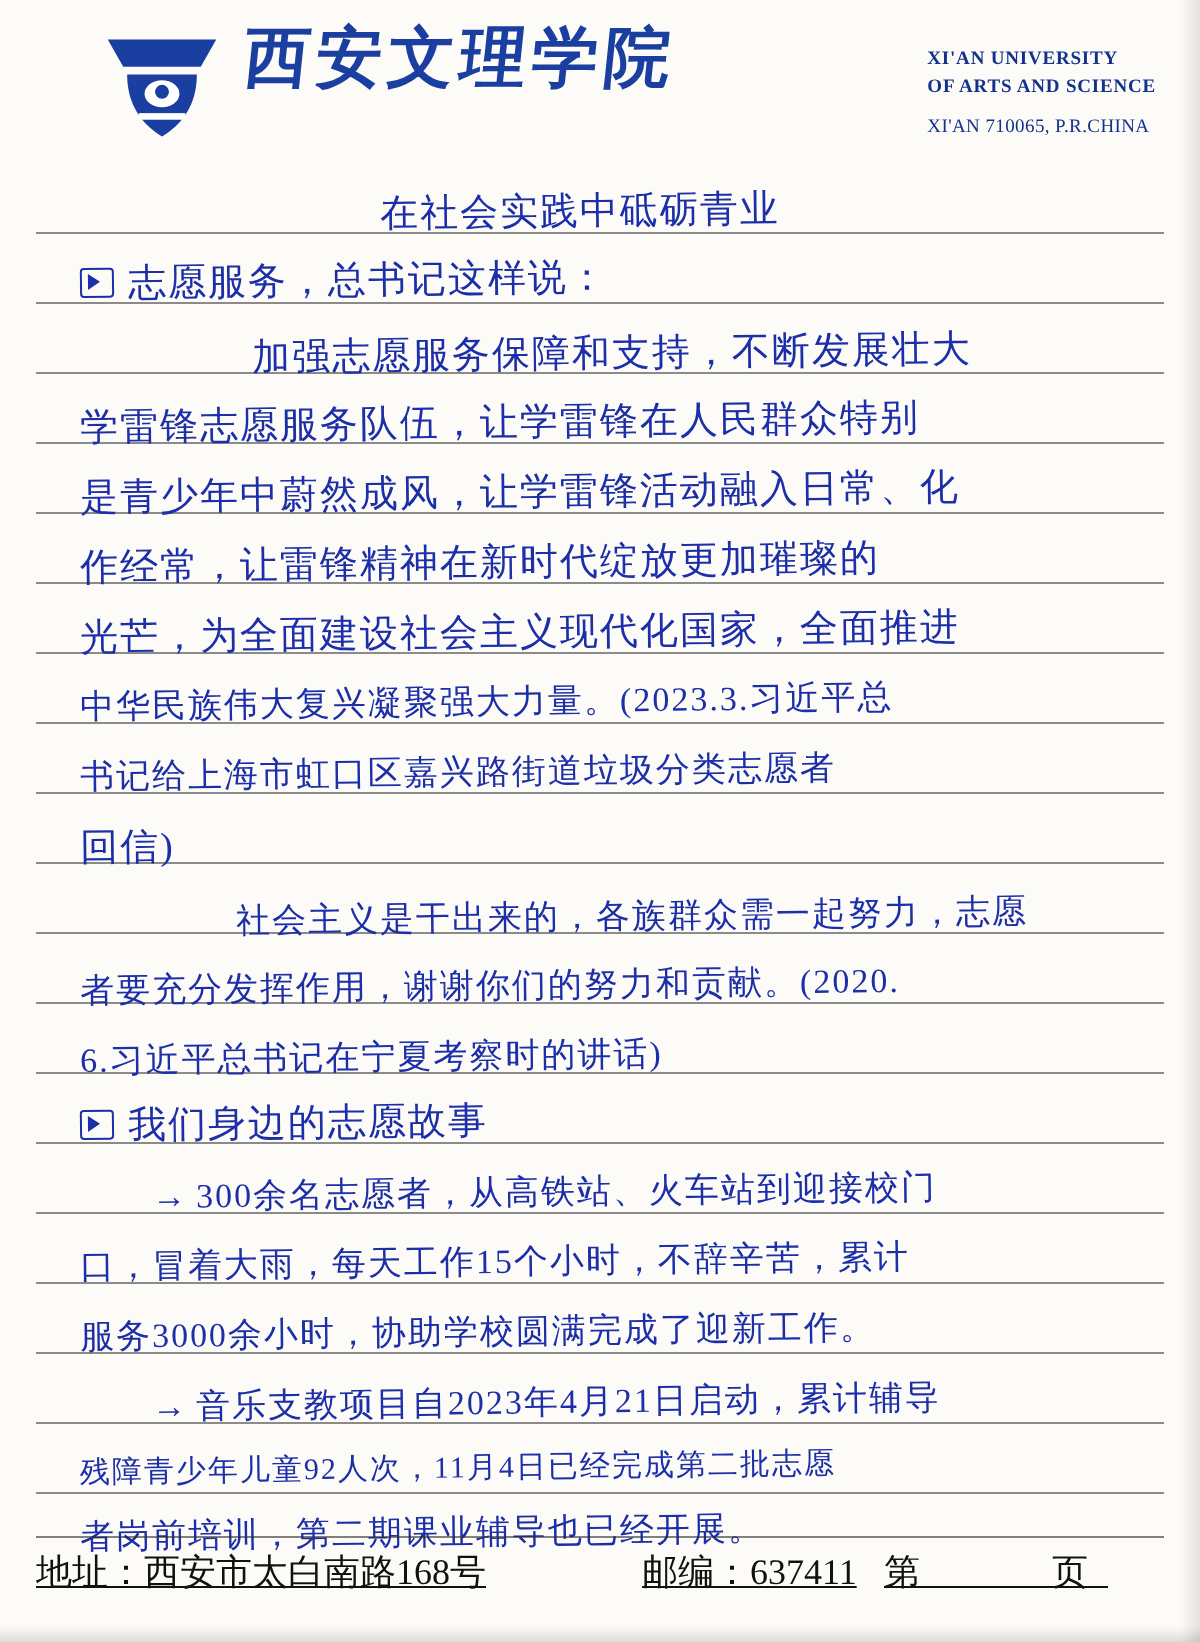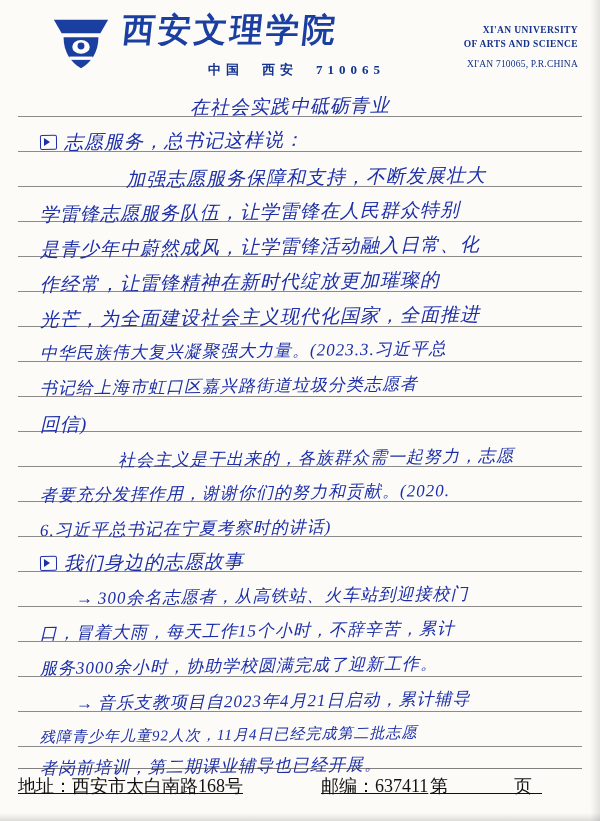--- a/index.html
+++ b/index.html
@@ -69,37 +69,36 @@
 
   .school-name-en {
     flex: 0 0 auto;
     padding-top: 16px;
     font-family: "Liberation Serif", serif;
     font-size: 9.5px;
     font-weight: bold;
     color: #13328c;
     line-height: 1.45;
     letter-spacing: 0.4px;
-    text-align: right;
+    text-align: left;
   }
 
   .school-addr-en {
     margin-top: 6px;
     font-size: 9.5px;
     font-weight: normal;
     color: #13328c;
     letter-spacing: 0.2px;
   }
 
   
   .rule-area {
     position: relative;
     margin: 0 18px;
     height: 662px;
-    font-style: italic;
   }
 
   .rule-line {
     position: absolute;
     left: 0;
     right: 0;
     height: 1px;
     background: #2f2f2f;
     opacity: 0.55;
   }
@@ -170,21 +169,21 @@
     height: 30px;
     display: flex;
     align-items: center;
     font-family: "Liberation Serif", serif;
     font-size: 18px;
     color: #111;
     text-decoration: underline;
   }
   .footer .addr { white-space: nowrap; }
   .footer .post { margin-left: 78px; white-space: nowrap; }
-  .footer .pageno { margin-left: auto; margin-right: 40px; white-space: nowrap; letter-spacing: 10px;}
+  .footer .pageno { margin-left: auto; margin-right: 28px; white-space: nowrap; letter-spacing: 10px;}
 
   .edge-shadow {
     position: absolute;
     top: 0; bottom: 0; right: 0;
     width: 10px;
     background: linear-gradient(to right, rgba(0,0,0,0) 0%, rgba(0,0,0,0.10) 100%);
     pointer-events: none;
   }
   .edge-shadow-b {
     position: absolute;
@@ -206,21 +205,20 @@
         <path d="M4 8 H60 L52 22 H12 Z" fill="#1b3fa0"></path>
         <path d="M14 26 C14 42, 22 52, 32 58 C42 52, 50 42, 50 26 Z" fill="#1b3fa0"></path>
         <ellipse cx="32" cy="36" rx="9" ry="7" fill="#ffffff"></ellipse>
         <circle cx="32" cy="35" r="3.6" fill="#1b3fa0"></circle>
         <rect x="20" y="46" width="24" height="3.4" fill="#ffffff"></rect>
       </svg>
     </div>
 
     <div class="school-name-block">
       <div class="school-name-cn">西安文理学院</div>
-      <div class="school-sub-cn">中国　西安　710065</div>
     </div>
 
     <div class="school-name-en">
       <div>XI'AN UNIVERSITY</div>
       <div>OF ARTS AND SCIENCE</div>
       <div class="school-addr-en">XI'AN 710065, P.R.CHINA</div>
     </div>
   </div>
 
   <div class="rule-area">

